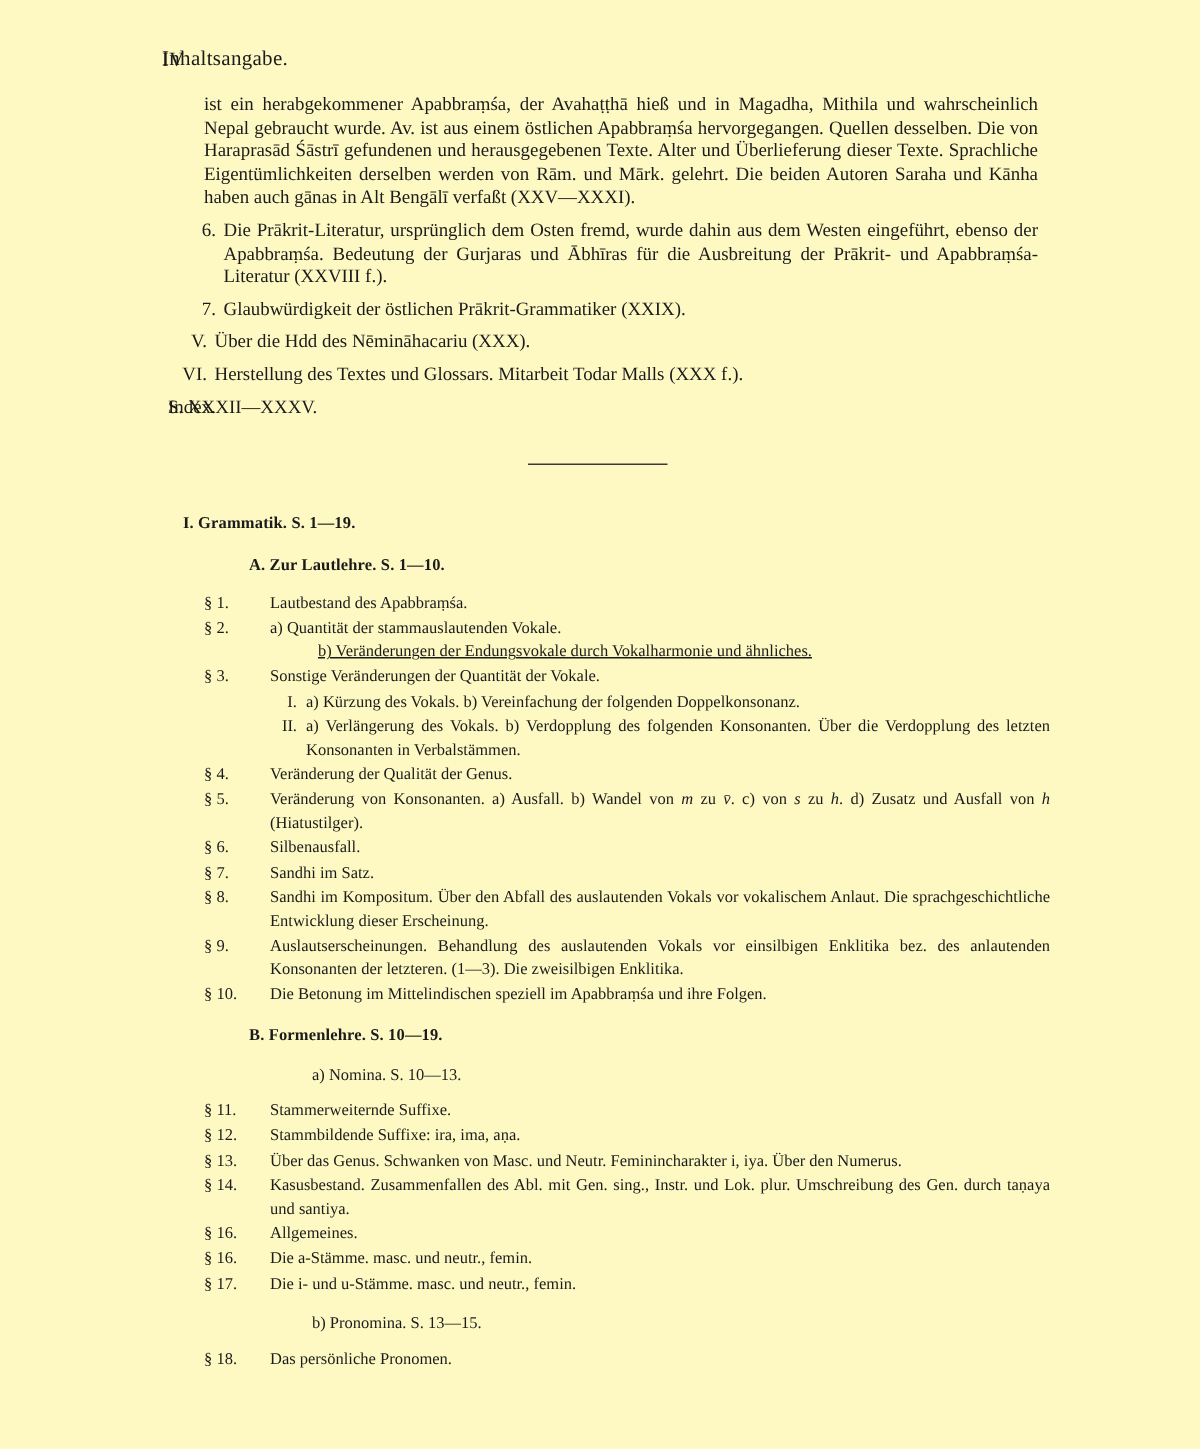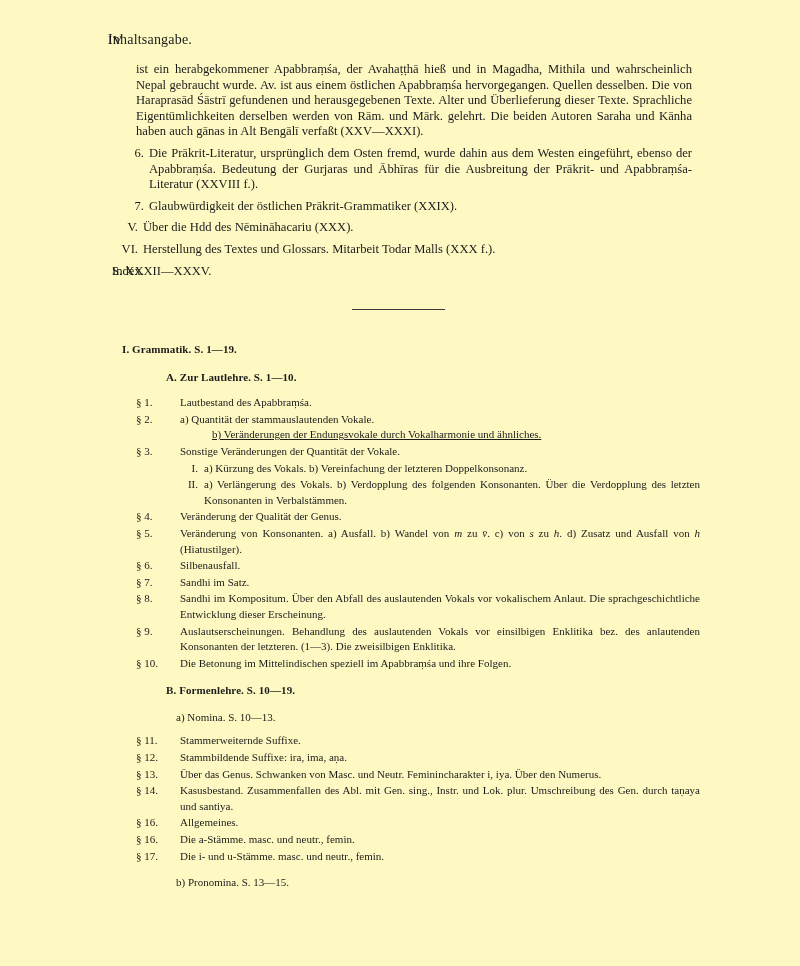--- a/index.html
+++ b/index.html
@@ -111,21 +111,21 @@
   }
   .sec-head {
     font-weight: bold;
     margin-top: 0px;
     margin-bottom: 8px;
     letter-spacing: 0.1px;
   }
   .sec-head.lvl1 { margin-left: 6px; }
   .sec-head.lvl2 { margin-left: 50px; margin-top: 12px; margin-bottom: 10px;}
   .sub-head {
-    margin-left: 60px;
+    margin-left: 92px;
     margin-top: 11px;
     margin-bottom: 8px;
   }
   .par {
     display: flex;
     margin-top: 1px;
   }
   .par .num {
     flex: 0 0 auto;
     width: 44px;
@@ -218,21 +218,21 @@
           <span class="num">§ 2.</span>
           <span class="txt">a) Quantität der stammauslautenden Vokale.</span>
         </div>
         <div class="cont">b) Veränderungen der Endungsvokale durch Vokalharmonie und ähnliches.</div>
         <div class="par">
           <span class="num">§ 3.</span>
           <span class="txt">Sonstige Veränderungen der Quantität der Vokale.</span>
         </div>
         <div class="sub">
           <span class="num">I.</span>
-          <span class="txt">a) Kürzung des Vokals.  b) Vereinfachung der letzteren Doppelkonsonanz.</span>
+          <span class="txt">a) Kürzung des Vokals.  b) Vereinfachung der folgenden Doppelkonsonanz.</span>
         </div>
         <div class="sub ii">
           <span class="num">II.</span>
           <span class="txt">a) Verlängerung des Vokals.  b) Verdopplung des folgenden Konsonanten. Über die Verdopplung des letzten Konsonanten in Verbalstämmen.</span>
         </div>
         <div class="par">
           <span class="num">§ 4.</span>
           <span class="txt">Veränderung der Qualität der Genus.</span>
         </div>
         <div class="par">
@@ -291,16 +291,22 @@
           <span class="txt">Die a-Stämme.  masc. und neutr., femin.</span>
         </div>
         <div class="par">
           <span class="num">§ 17.</span>
           <span class="txt">Die i- und u-Stämme.  masc. und neutr., femin.</span>
         </div>
       </div>
 
     <div class="sub-head">b) Pronomina.   S. 13—15.</div>
 
+    <div id="pronomina-host">
+        <div class="par">
+          <span class="num">§ 18.</span>
+          <span class="txt">Das persönliche Pronomen.</span>
+        </div>
+      </div>
 
   </div>
 
 </div>
 
 </body></html>

